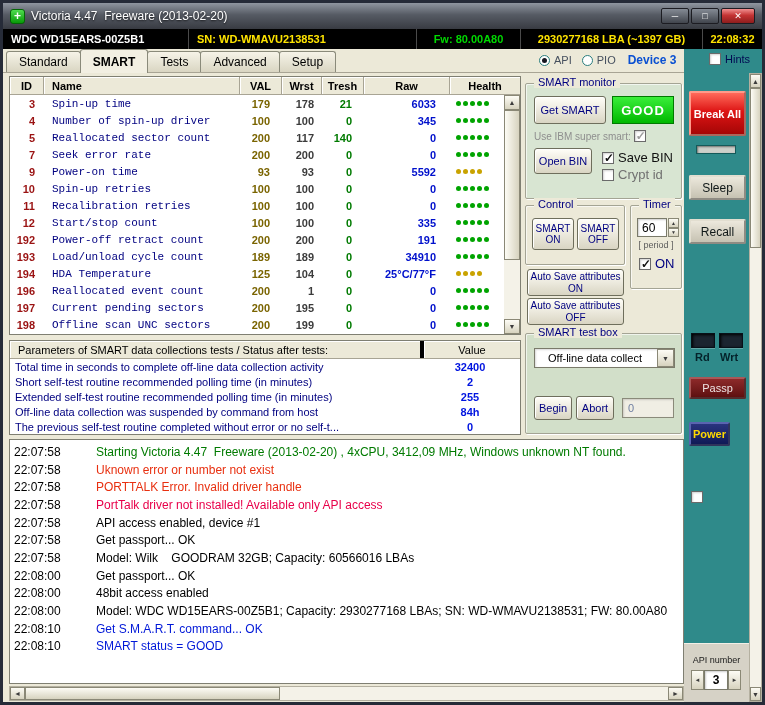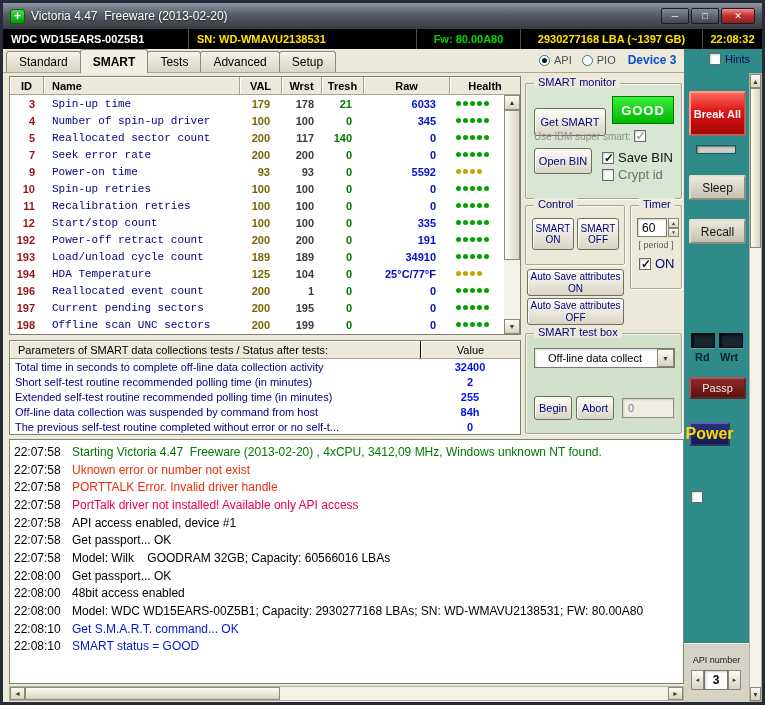--- a/index.html
+++ b/index.html
@@ -77,38 +77,38 @@
  display:flex;align-items:center;justify-content:center;font-size:7px;flex:none;}
 .tscroll{position:absolute;right:0;top:18px;bottom:0;width:16px;background:#f4f2e8;}
 .tscroll .sb-btn{width:16px;height:15px;}
 .tscroll .sb-btn.down{position:absolute;bottom:0;}
 .sb-thumb{position:absolute;left:0;width:16px;background:linear-gradient(90deg,#fdfcf5,#d7d3bf);border:1px solid #8a8876;}
 
 
 .params{position:absolute;left:6px;top:337px;width:512px;height:95px;background:#fff;border:1px solid #7f7f72;}
 .p-header{display:flex;height:18px;background:#ECE9D8;border-bottom:1px solid #a8a494;font-size:11px;color:#000;}
 .ph-left{flex:1;display:flex;align-items:center;padding-left:8px;box-shadow:inset 1px 1px 0 #fff;}
-.ph-right{width:100px;display:flex;align-items:center;justify-content:center;border-left:1px solid #000000;box-shadow:inset 1px 1px 0 #fff;}
+.ph-right{width:100px;display:flex;align-items:center;justify-content:center;border-left:4px solid #000000;box-shadow:inset 1px 1px 0 #fff;}
 .p-row{display:flex;height:15px;align-items:center;font-size:11px;}
 .p-text{flex:1;color:#000080;padding-left:5px;white-space:nowrap;overflow:hidden;}
 .p-val{width:100px;text-align:center;color:#0014e0;font-weight:bold;}
 
 
 .groupbox{position:absolute;border:1px solid #a4a494;border-radius:2px;
  box-shadow:1px 1px 0 #fff, inset 1px 1px 0 rgba(255,255,255,.65);}
 .gb-title{position:absolute;top:-8px;left:8px;background:#ECE9D8;padding:0 4px;font-size:11px;color:#000080;white-space:nowrap;}
 .gb-monitor{left:522px;top:80px;width:157px;height:116px;background:#d8e5d2;}
 .gb-control{left:522px;top:202px;width:100px;height:60px;}
 .gb-timer{left:627px;top:202px;width:52px;height:84px;}
 .gb-test{left:522px;top:330px;width:157px;height:101px;background:#d2dfc9;}
 
 .btn{background:linear-gradient(#fffef8,#d9d5c3);border:1px solid #6e6e5c;border-radius:3px;
  box-shadow:inset 1px 1px 0 #fff;color:#000080;font-size:11px;
  display:flex;align-items:center;justify-content:center;text-align:center;cursor:pointer;position:absolute;}
-.btn-getsmart{left:8px;top:24px;width:72px;height:28px;}
+.btn-getsmart{left:8px;top:12px;width:72px;height:28px;}
 .good-badge{position:absolute;left:86px;top:12px;width:62px;height:28px;background:linear-gradient(#3aee3a,#00b800);
  border:1px solid #007a00;color:#fff;font-size:13px;font-weight:bold;letter-spacing:1px;
  display:flex;align-items:center;justify-content:center;}
 .ibm-row{position:absolute;left:8px;top:46px;display:flex;align-items:center;gap:3px;}
 .ibm-label{font-size:10px;color:#8e8e8e;white-space:nowrap;}
 .btn-openbin{left:8px;top:64px;width:58px;height:26px;}
 .cbrow{position:absolute;display:flex;align-items:center;gap:4px;font-size:13px;color:#101010;}
 .row-savebin{left:76px;top:66px;}
 .row-cryptid{left:76px;top:83px;color:#707070;}
 .btn-smarton{left:6px;top:12px;width:42px;height:32px;font-size:10px;line-height:1.15;padding:2px;}
@@ -149,39 +149,39 @@
  box-shadow:inset 1px 1px 3px #000, 0 1px 0 rgba(255,255,255,.25);}
 .led-rd{left:7px;}
 .led-wrt{left:35px;}
 .led-label{position:absolute;top:302px;font-size:11px;color:#04222a;font-weight:bold;}
 .lbl-rd{left:11px;}
 .lbl-wrt{left:36px;}
 .btn-passp{position:absolute;left:5px;top:328px;width:57px;height:22px;background:linear-gradient(#8d2a2a,#5e1010);
  border:2px outset #a85858;border-radius:2px;color:#efe4e4;font-size:11px;
  display:flex;align-items:center;justify-content:center;}
 .btn-power{position:absolute;left:5px;top:373px;width:41px;height:24px;background:linear-gradient(#2a347e,#101a56);
- border:2px outset #5a64b0;border-radius:2px;color:#ffd900;font-size:16px;font-weight:bold;
+ border:2px outset #5a64b0;border-radius:2px;color:#ffd900;font-size:11px;font-weight:bold;
  display:flex;align-items:center;justify-content:center;}
 .sound-row{position:absolute;left:7px;top:441px;display:flex;align-items:center;gap:5px;}
 .sound-label{font-size:12px;color:#fff;margin-left:42px;}
 
 
 .api-area{position:absolute;left:681px;top:640px;width:65px;height:59px;background:#d6d2c6;border-top:1px solid #f2efe6;}
 .api-label{position:absolute;left:0;top:11px;width:100%;text-align:center;font-size:9px;color:#1a1a1a;}
 .spinner{position:absolute;left:7px;top:26px;display:flex;height:20px;}
 .spin-btn{width:13px;height:20px;font-size:6px;}
 .spin-val{width:24px;height:20px;background:#fff;border:1px solid #7a7a6a;box-shadow:inset 1px 1px 2px rgba(0,0,0,.2);
  display:flex;align-items:center;justify-content:center;font-size:12px;font-weight:bold;color:#000;}
 
 
 .log{position:absolute;left:6px;top:436px;width:675px;height:245px;background:#fff;border:1px solid #7f7f72;overflow:hidden;}
 .log-lines{padding-top:3px;}
 .log-line{display:flex;height:17.7px;align-items:center;font-size:12px;}
 .log-time{width:62px;flex:none;padding-left:4px;color:#000;}
-.log-msg{white-space:pre;}
+.log-msg{white-space:pre;margin-left:24px;}
 .log-green{color:#007a00;}
 .log-red{color:#e83010;}
 .log-crimson{color:#e8004a;}
 .log-black{color:#000;}
 .log-blue{color:#0018d8;}
 
 
 .hscroll{position:absolute;left:6px;top:683px;width:675px;height:15px;background:#f4f2e8;border:1px solid #b4b0a0;}
 .hscroll .sb-btn{position:absolute;top:0;width:15px;height:13px;}
 .hscroll .sb-btn.left{left:0;}

